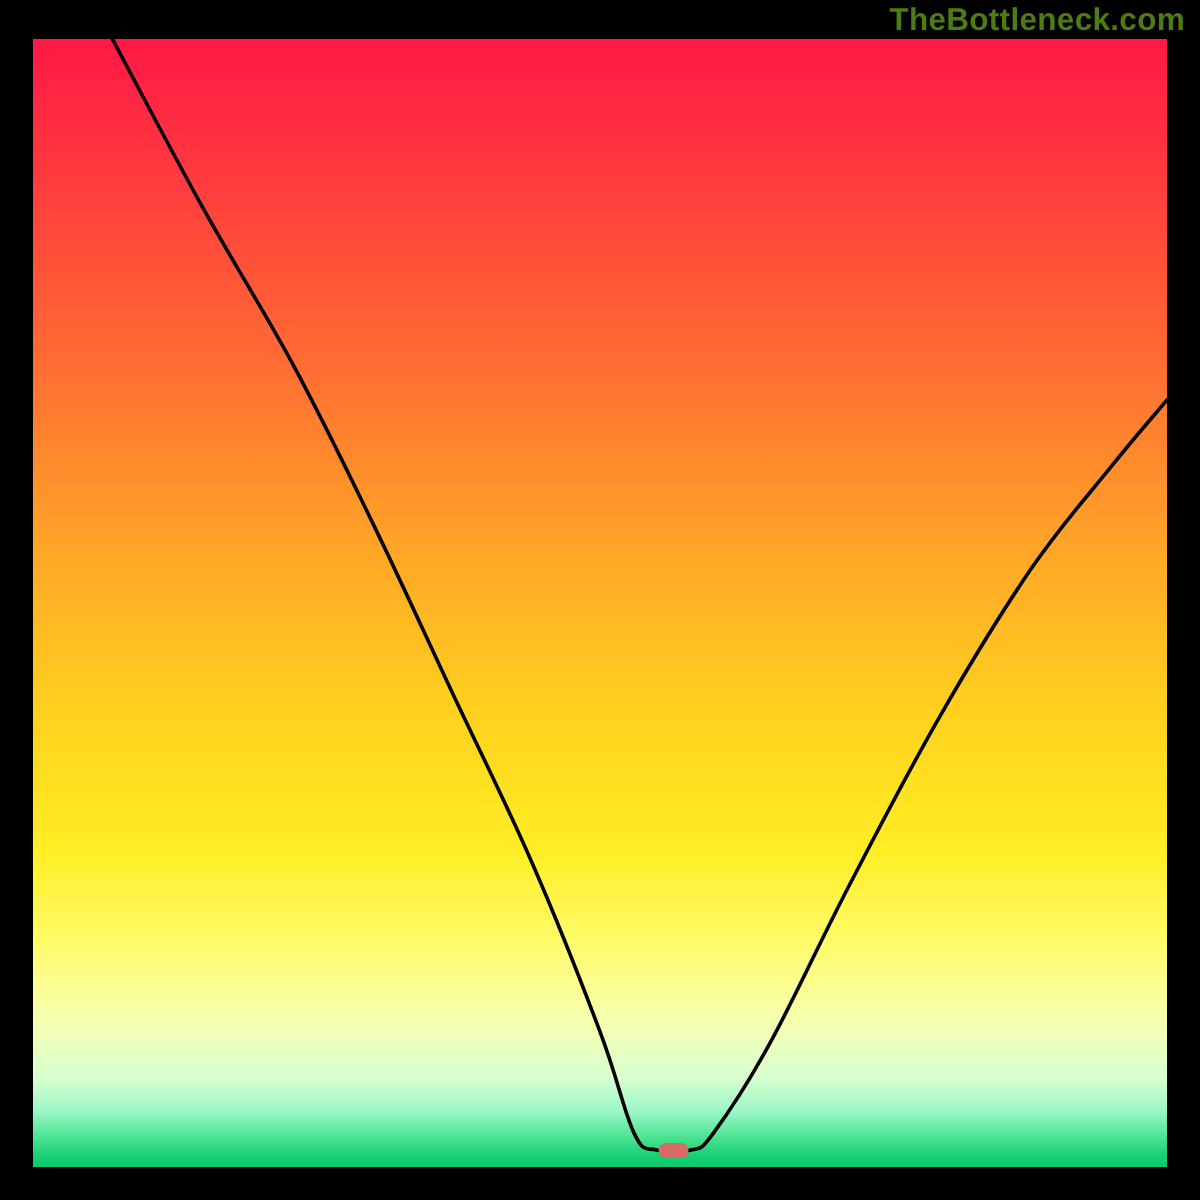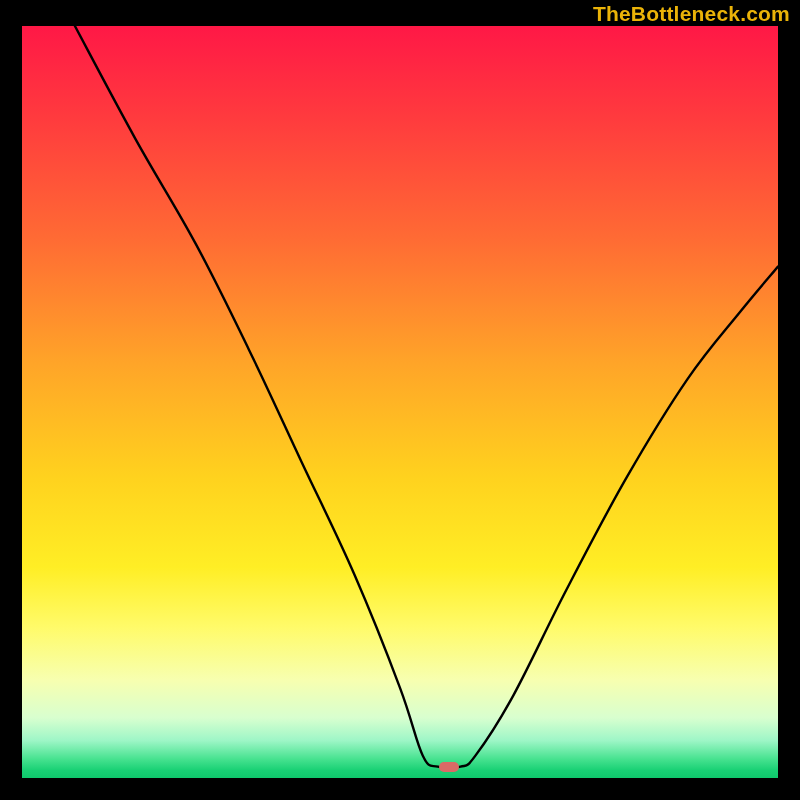--- a/index.html
+++ b/index.html
@@ -15,21 +15,21 @@
     width: 800px;
     height: 800px;
   }
   .watermark {
     position: absolute;
     top: 2px;
     right: 10px;
     font-family: Arial, Helvetica, sans-serif;
     font-size: 21px;
     font-weight: 600;
-    color: #eab308;
+    color: #4d7c0f;
     letter-spacing: 0.2px;
     user-select: none;
   }
   .plot {
     position: absolute;
     left: 22px;
     top: 26px;
     width: 756px;
     height: 752px;
     background: linear-gradient(

